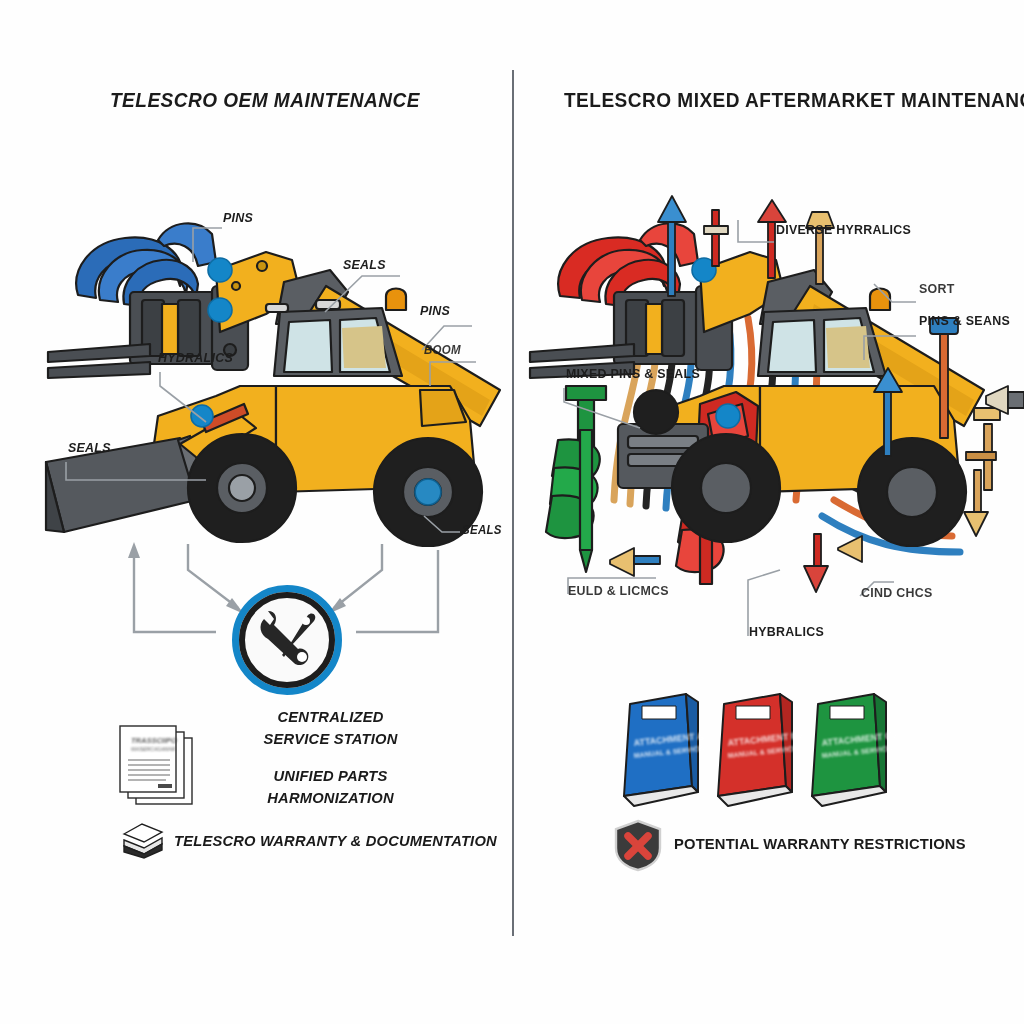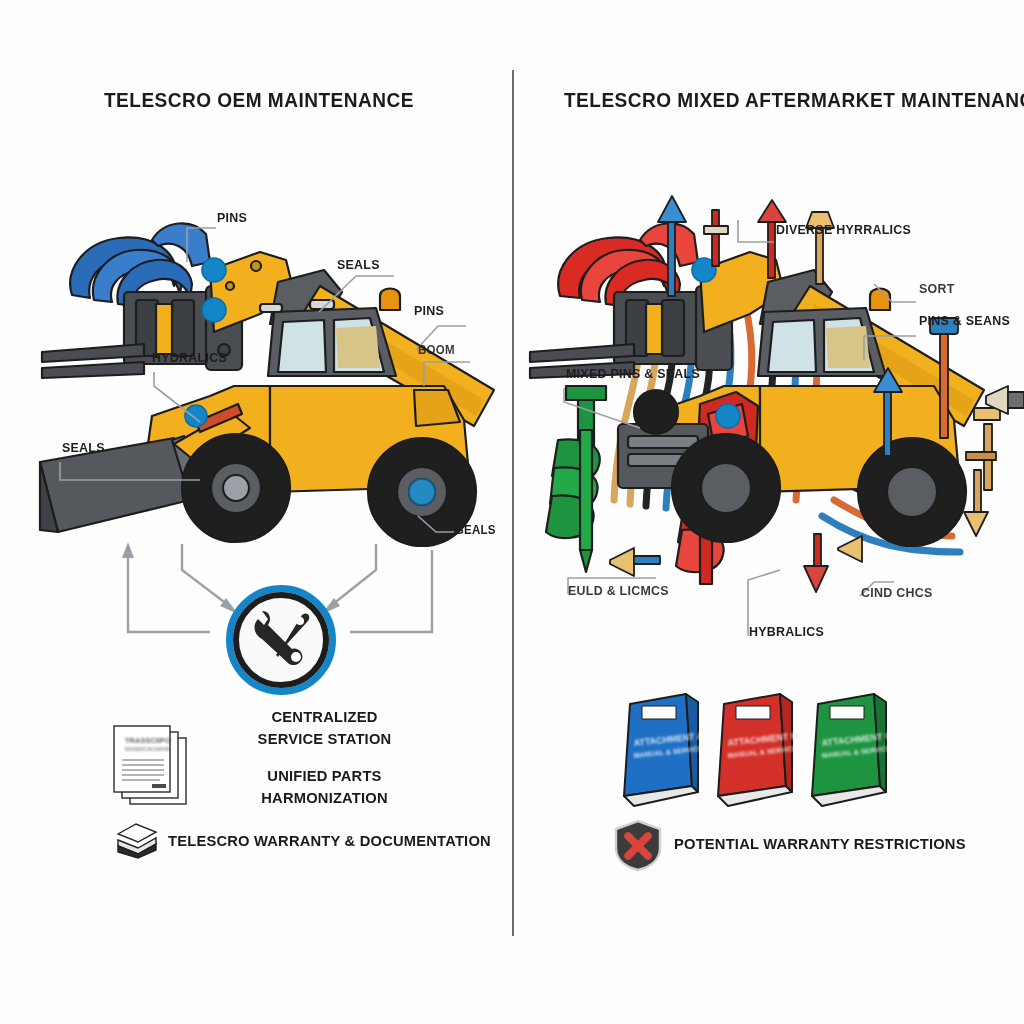--- a/index.html
+++ b/index.html
@@ -5,21 +5,21 @@
   html,body{margin:0;padding:0;background:#ffffff;}
   body{width:1024px;height:1024px;overflow:hidden;
        font-family:"Liberation Sans","DejaVu Sans",sans-serif;
        color:#1a1a1a;position:relative;}
   #stage{position:absolute;inset:0;background:#fefefe;}
 
   .divider{position:absolute;left:512px;top:70px;width:2px;height:866px;
            background:#6a6f76;}
 
   .panel{position:absolute;top:0;height:1024px;}
-  .panel-left{left:4px;width:512px;}
+  .panel-left{left:10px;width:512px;font-style:italic;}
   .panel-right{left:512px;width:512px;}
 
   .panel-title{position:absolute;top:88px;font-size:20.5px;font-weight:bold;
                letter-spacing:.5px;color:#1b1b1b;white-space:nowrap;
                transform:scaleX(.93);transform-origin:left center;}
   .panel-left .panel-title{left:100px;}
   .panel-right .panel-title{left:52px;}
 
   
   .lbl{position:absolute;font-size:13.5px;font-weight:bold;letter-spacing:.3px;

